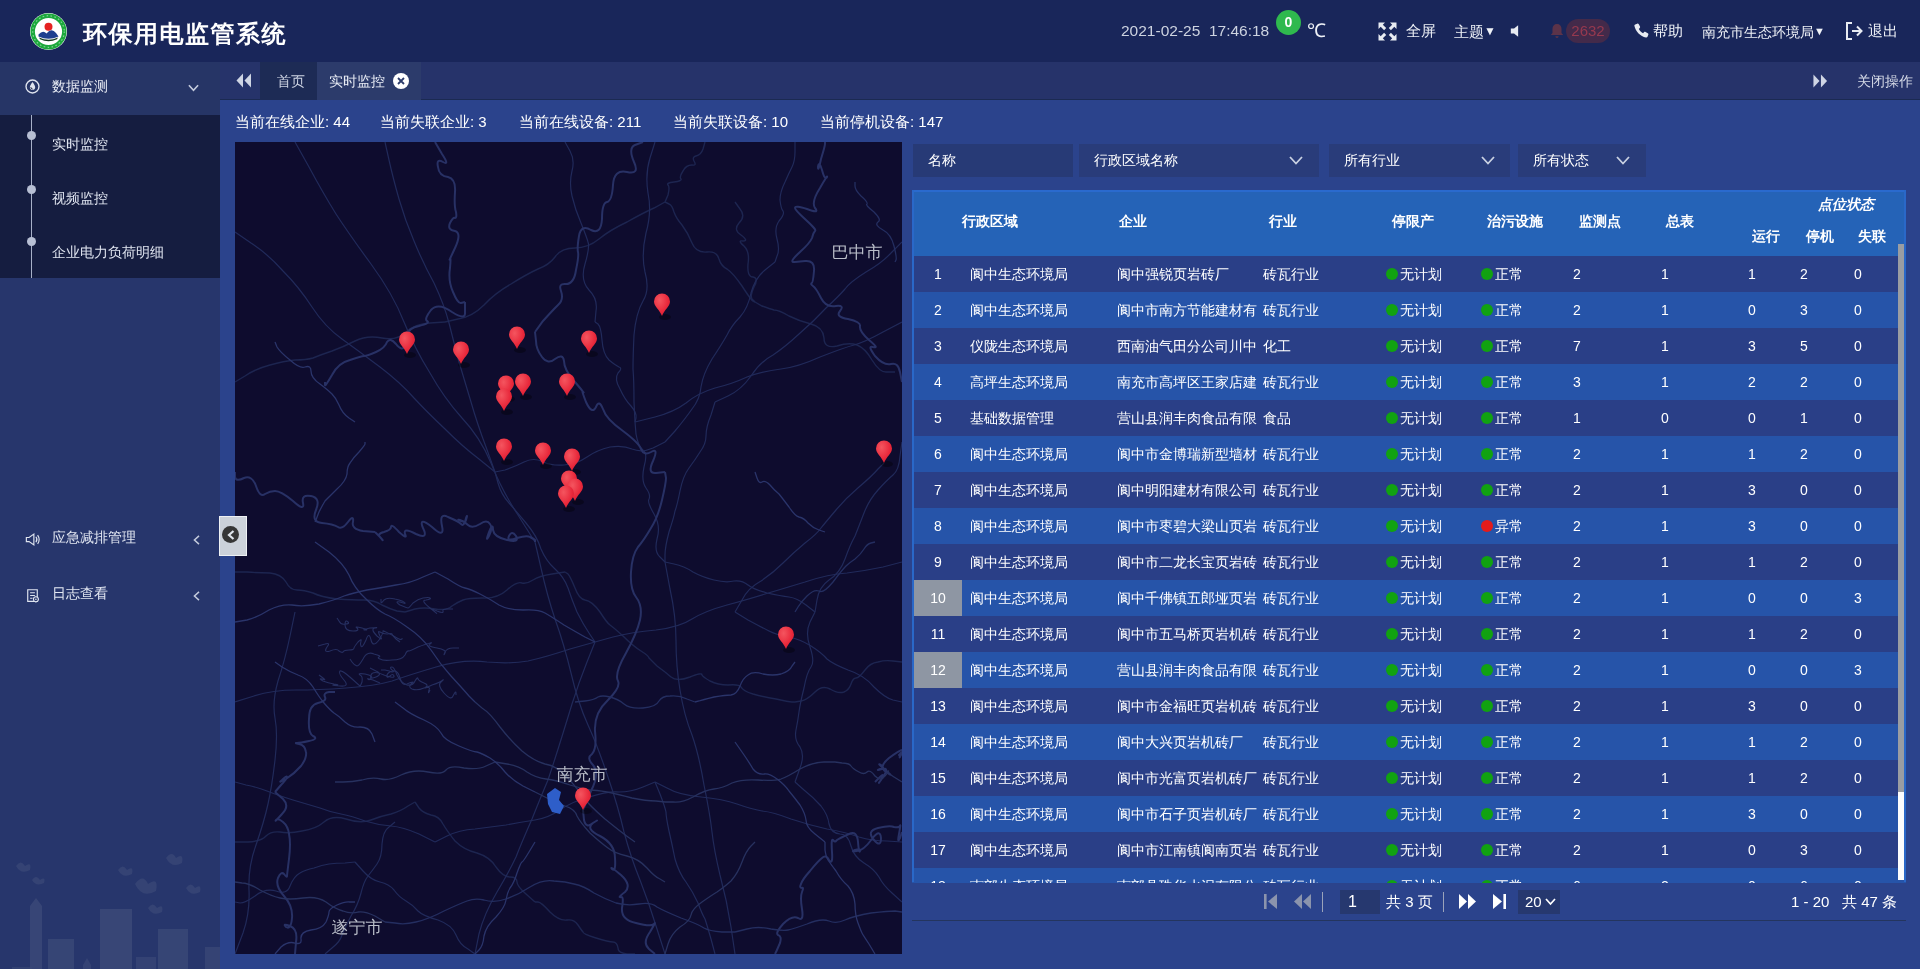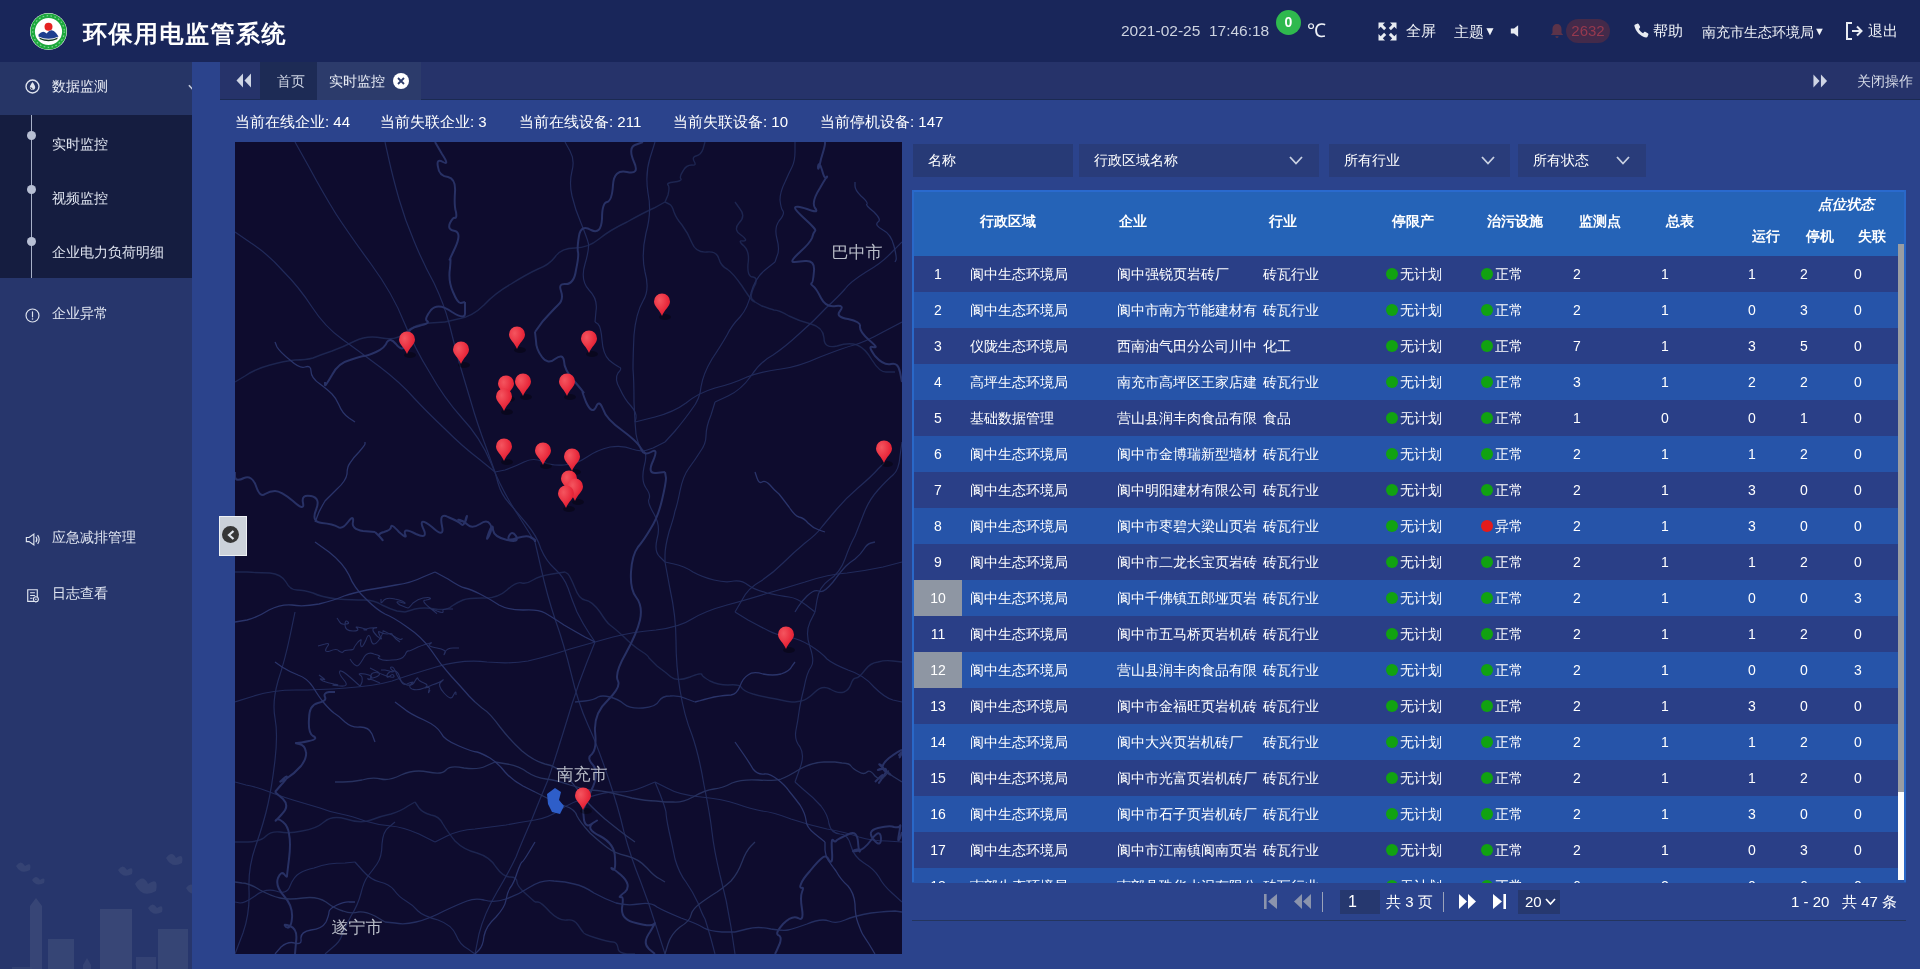--- a/index.html
+++ b/index.html
@@ -5,21 +5,21 @@
 *{margin:0;padding:0;box-sizing:border-box}
 html,body{width:1920px;height:969px;overflow:hidden;font-family:"Liberation Sans",sans-serif;background:#2b438c}
 .abs{position:absolute}
 #app{position:relative;width:1920px;height:969px}
 
 #hdr{position:absolute;left:0;top:0;width:1920px;height:62px;background:#19265a}
 #hdr .title{position:absolute;left:83px;top:18px;font-size:24px;font-weight:bold;color:#fff;letter-spacing:1.5px}
 .hitem{position:absolute;top:0;height:62px;line-height:62px;color:#eef1f7;font-size:15px;white-space:nowrap}
 .dim{color:#cdd3e0}
 
-#side{position:absolute;left:0;top:62px;width:192px;height:907px;background:#27366c;overflow:hidden}
+#side{position:absolute;left:0;top:62px;width:220px;height:907px;background:#27366c;overflow:hidden}
 #side .grp{position:absolute;left:0;top:0;width:220px;height:53px;background:#263566;color:#e8ecf5;font-size:14px}
 #side .sub{position:absolute;left:0;top:53px;width:220px;height:163px;background:#151d40}
 #side .sub .vline{position:absolute;left:31px;top:0;width:1px;height:163px;background:#a7b0c8}
 .subitem{position:absolute;left:52px;color:#dfe4ef;font-size:14px;white-space:nowrap}
 .dot{position:absolute;left:27px;width:9px;height:9px;border-radius:50%;background:#b7bfd4}
 .mitem{position:absolute;left:0;width:220px;height:56px;color:#e2e7f2;font-size:14px}
 .mitem .txt{position:absolute;left:52px;top:17px}
 .micon{position:absolute;left:25px;top:20px;width:15px;height:15px}
 .chev{position:absolute;right:22px;top:19px;width:10px;height:10px;color:#c3cadc;font-size:15px}
 
@@ -100,31 +100,20 @@
         </svg>
   </div>
   <div class="sub">
     <div class="vline"></div>
     <div class="dot" style="top:16px"></div>
         <div class="subitem" style="top:21px">实时监控</div>
     <div class="dot" style="top:70px"></div>
         <div class="subitem" style="top:75px">视频监控</div>
     <div class="dot" style="top:122px"></div>
         <div class="subitem" style="top:129px">企业电力负荷明细</div>
-  </div>
-  <div class="mitem" style="top:226px">
-    <svg class="micon" viewBox="0 0 22 22" fill="none" stroke="#dfe4ef" stroke-width="1.7">
-      <circle cx="11" cy="11" r="9.5"></circle>
-          <path d="M11 5.5 L11 13" stroke-linecap="round"></path>
-          <circle cx="11" cy="16.2" r="1.2" fill="#dfe4ef" stroke="none"></circle>
-    </svg>
-    <div class="txt">企业异常</div>
-        <svg class="chev" style="width:7px;height:10px;top:23px;right:20px" viewBox="0 0 8 12">
-          <path d="M7 1 L1.5 6 L7 11" stroke="#c3cadc" stroke-width="1.8" fill="none"></path>
-        </svg>
   </div>
   <div class="mitem" style="top:450px">
     <svg class="micon" viewBox="0 0 22 22" fill="#dfe4ef">
       <path d="M2 8 L6 8 L13 3 L13 19 L6 14 L2 14 Z" fill="none" stroke="#dfe4ef" stroke-width="1.7"></path>
       <path d="M16 7 Q19 11 16 15" fill="none" stroke="#dfe4ef" stroke-width="1.7"></path>
       <path d="M18.5 4.5 Q23 11 18.5 17.5" fill="none" stroke="#dfe4ef" stroke-width="1.7"></path>
     </svg>
     <div class="txt">应急减排管理</div>
         <svg class="chev" style="width:7px;height:10px;top:23px;right:20px" viewBox="0 0 8 12">
           <path d="M7 1 L1.5 6 L7 11" stroke="#c3cadc" stroke-width="1.8" fill="none"></path>
@@ -356,21 +345,21 @@
           <path d="M1 1 L7 7.5 L13 1" stroke="#c9d1e2" stroke-width="1.8" fill="none"></path>
         </svg></div>
 <div class="fbox" style="left:1518px;width:128px;padding-left:15px">所有状态<svg style="position:absolute;left:98px;top:12px" width="14" height="9" viewBox="0 0 14 9">
           <path d="M1 1 L7 7.5 L13 1" stroke="#c9d1e2" stroke-width="1.8" fill="none"></path>
         </svg></div>
 </div>
 <div class="abs" style="left:912px;top:190px;width:2px;height:692px;background:#2a68c8;z-index:5"></div>
 <div class="abs" style="left:1904px;top:190px;width:2px;height:692px;background:#2a68c8;z-index:5"></div>
 <div id="tbl">
 <div id="thead">
-<div style="left:50px;top:21px;width:74px;text-align:right">行政区域</div>
+<div style="left:50px;top:21px;width:74px;text-align:left">行政区域</div>
 <div style="left:184px;top:21px;width:74px;text-align:center">企业</div>
 <div style="left:334px;top:21px;width:74px;text-align:center">行业</div>
 <div style="left:463px;top:21px;width:76px;text-align:center">停限产</div>
 <div style="left:557px;top:21px;width:92px;text-align:center">治污设施</div>
 <div style="left:650px;top:21px;width:76px;text-align:center">监测点</div>
 <div style="left:734px;top:21px;width:68px;text-align:center">总表</div>
 <div style="left:870px;top:4px;width:92px;text-align:right;font-style:italic">点位状态</div>
 <div style="left:816px;top:36px;width:76px;text-align:center">运行</div>
 <div style="left:870px;top:36px;width:76px;text-align:center">停机</div>
 <div style="left:922px;top:36px;width:76px;text-align:center">失联</div>

